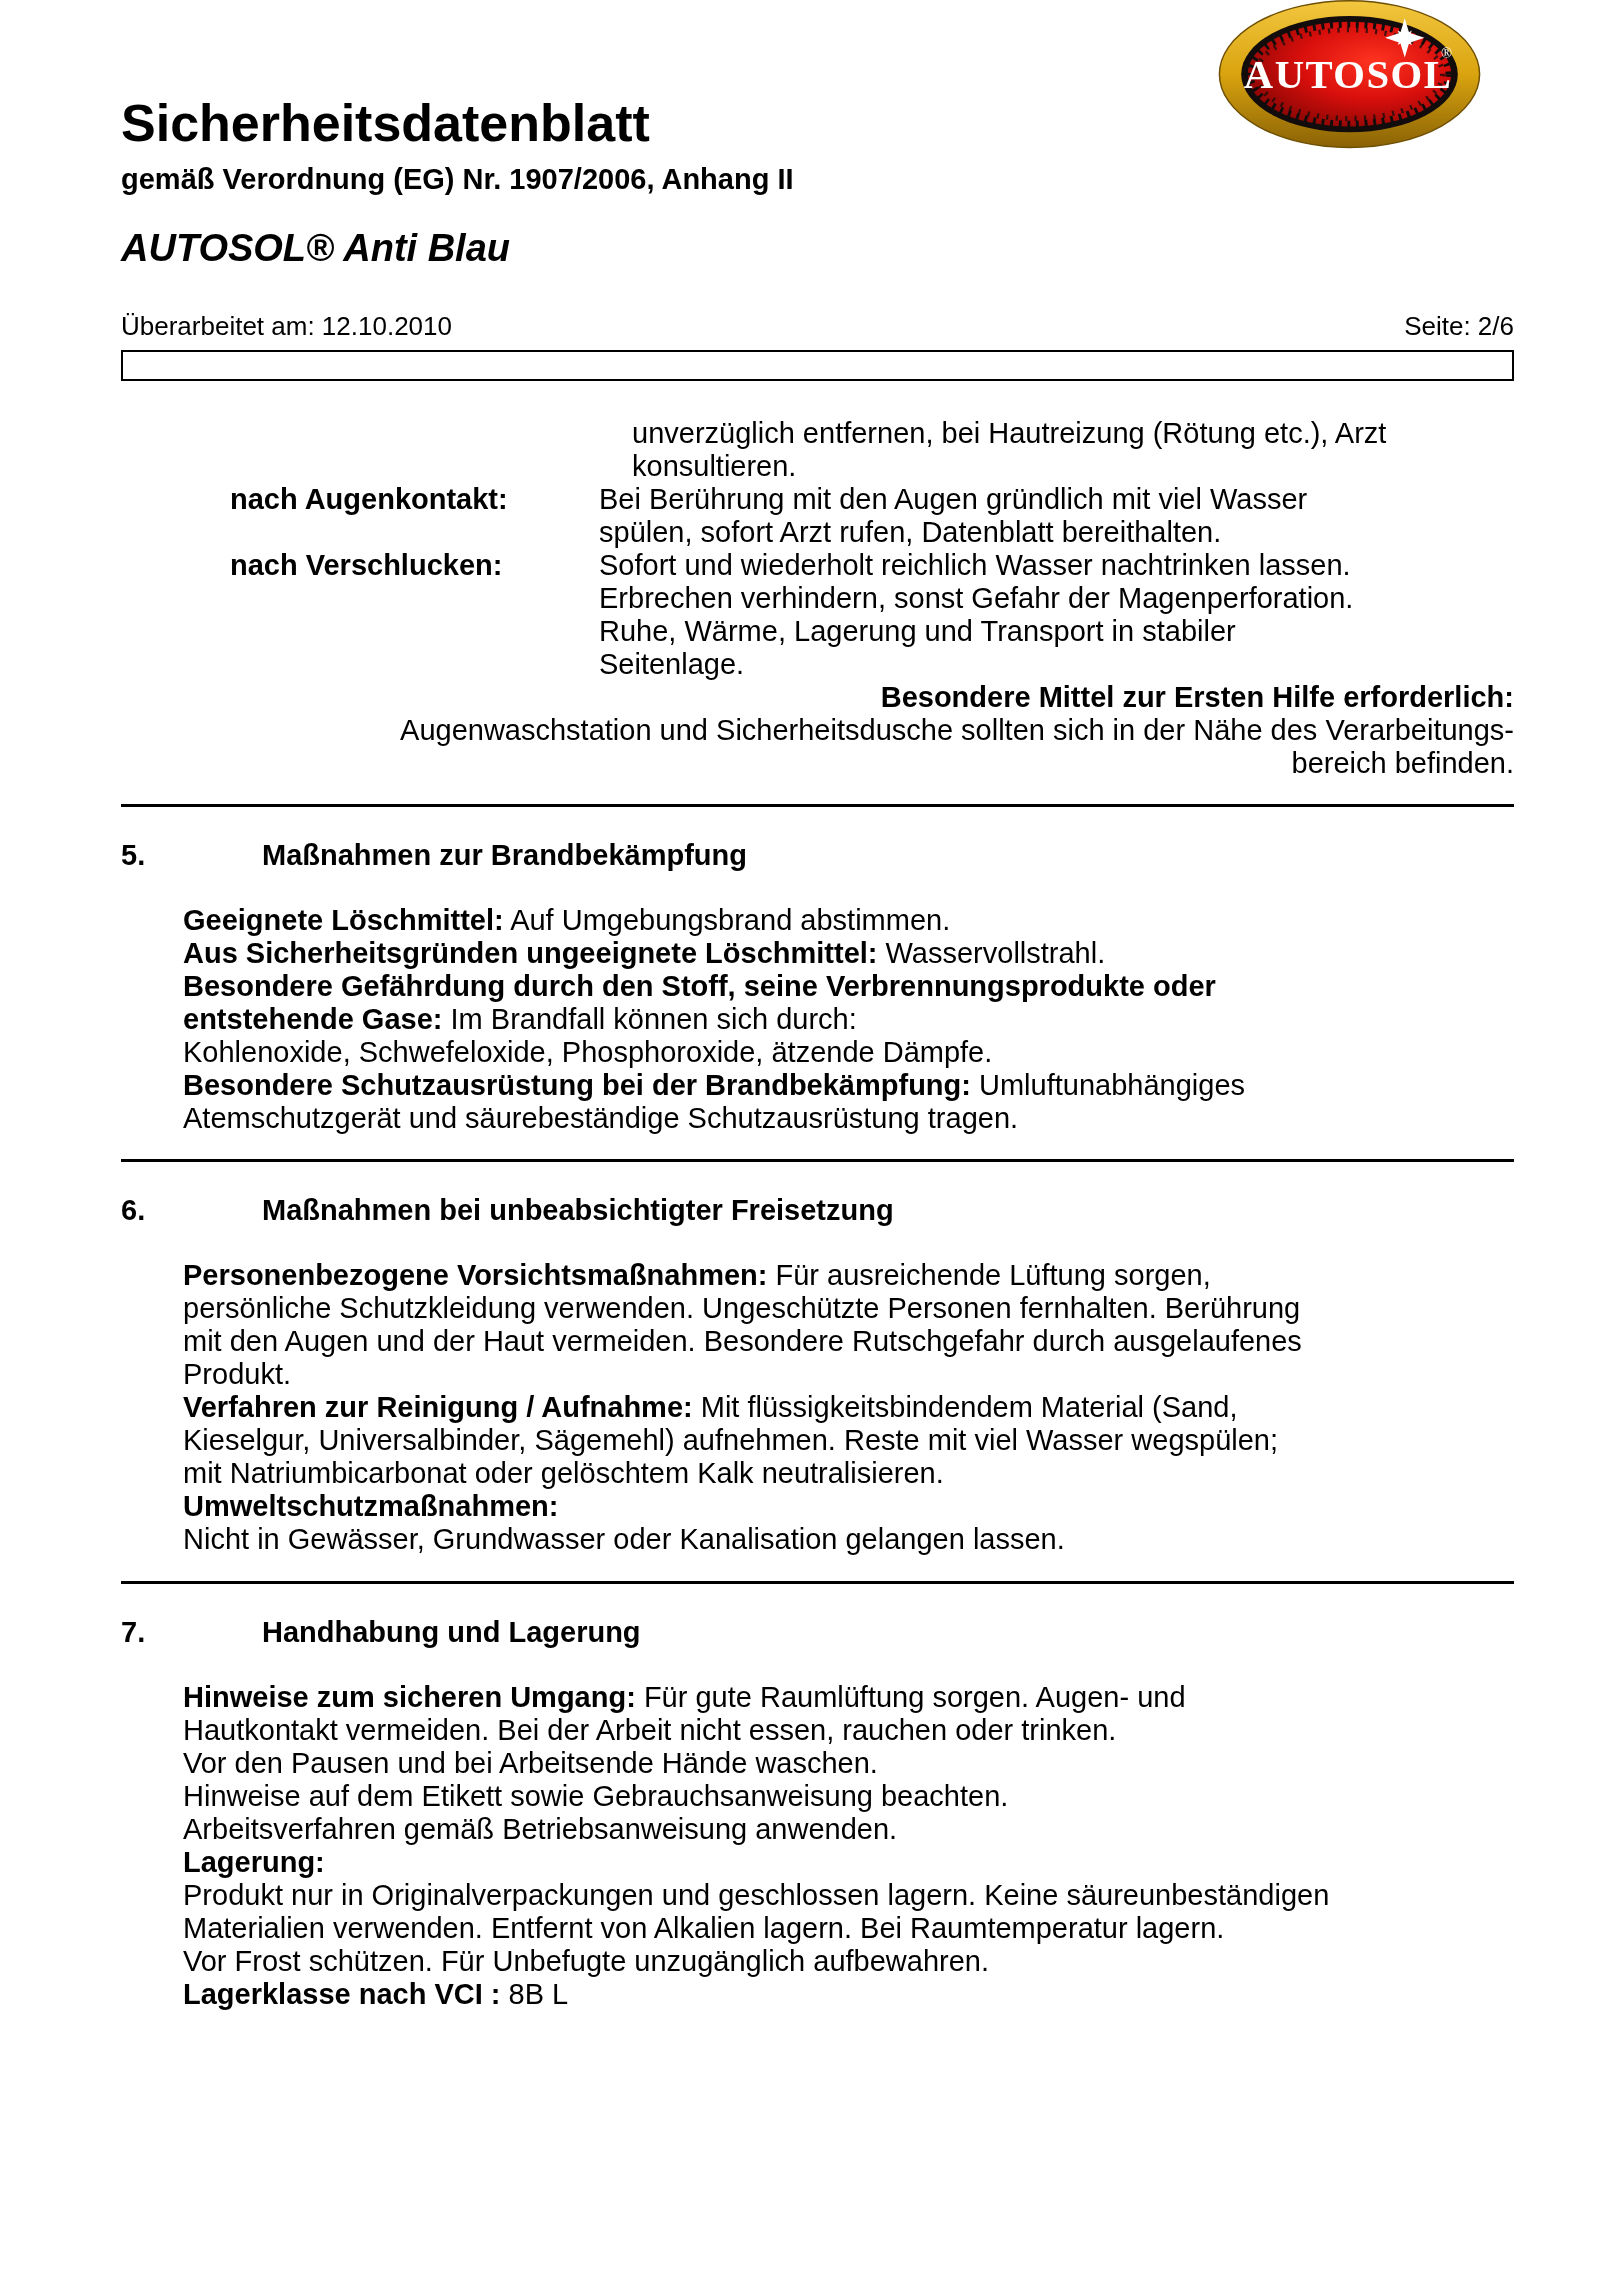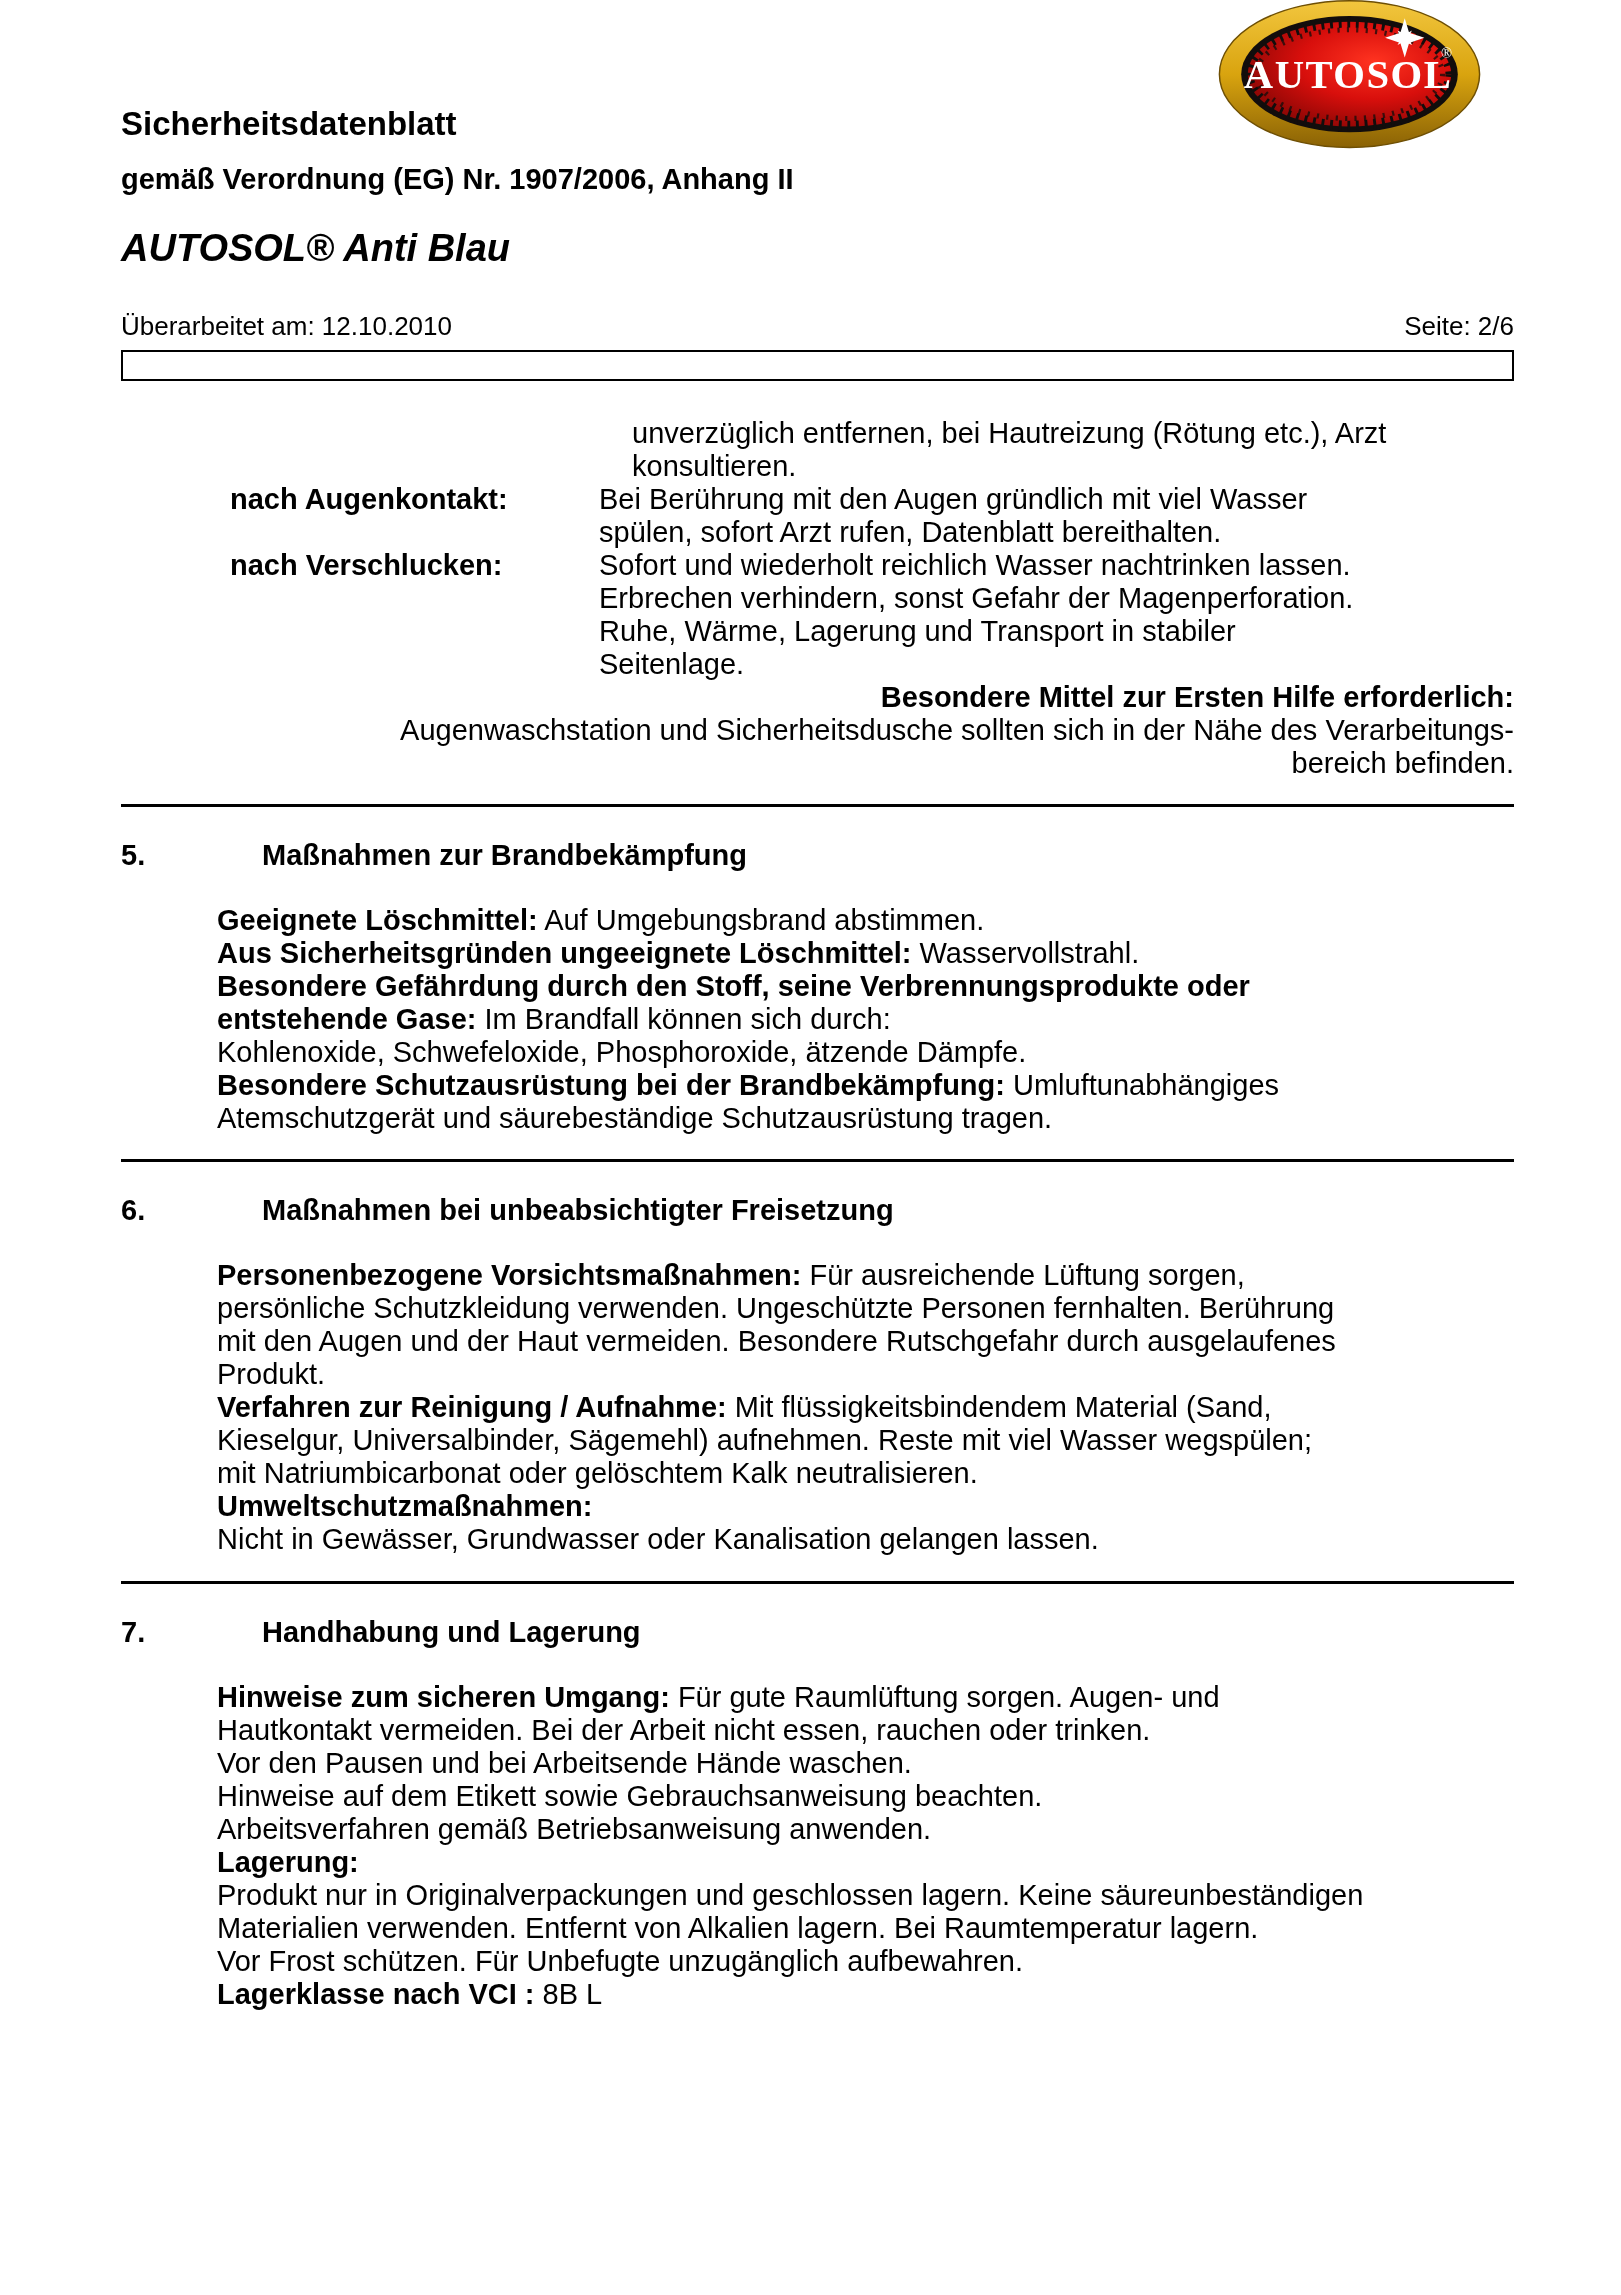--- a/index.html
+++ b/index.html
@@ -4,38 +4,38 @@
 <style>
   html,body{margin:0;padding:0;background:#ffffff;}
   .page{
     width:1622px;height:2295px;background:#ffffff;color:#000;
     font-family:"Liberation Sans","DejaVu Sans",sans-serif;
     position:relative;overflow:hidden;box-sizing:border-box;
     padding:0 108px 0 121px;
   }
   
   .header{position:relative;padding-top:100px;}
-  .doc-title{font-size:33px;font-weight:bold;line-height:47px;margin:0;}
+  .doc-title{font-size:52px;font-weight:bold;line-height:47px;margin:0;}
   .doc-subtitle{font-size:29px;font-weight:bold;line-height:32px;margin:16px 0 0 0;}
   .product-name{font-size:38px;font-weight:bold;font-style:italic;line-height:38px;margin:34px 0 0 0;}
   .rev-row{margin-top:45px;font-size:26px;line-height:29px;display:flex;justify-content:space-between;align-items:flex-start;}
   .header-box{margin-top:8.6px;height:27px;border:2.9px solid #000;background:#fff;}
   .logo-wrap{position:absolute;top:0;right:33px;width:263px;height:149px;}
   
   .body-text{font-size:29px;line-height:33px;}
   .pre{white-space:pre-line;}
   b{font-weight:bold;}
   p{margin:0;}
   .fa-block{margin-top:36px;}
   .fa-cont{margin-left:511px;}
   .kv{display:grid;grid-template-columns:369px 1fr;margin-left:109px;}
   .indent{margin-left:141px;text-align:right;}
   .rule{border:none;border-top:3.6px solid #000;margin:24.4px 0 0 0;height:0;}
   .sec-head{margin-top:32px;display:grid;grid-template-columns:141px 1fr;font-weight:bold;font-size:29px;line-height:33px;}
-  .sec-body{margin-top:32px;margin-left:96px;}
+  .sec-body{margin-top:32px;margin-left:62px;}
 </style>
 </head>
 <body>
 
 <div class="page">
 
   <div class="header">
     <h1 class="doc-title">Sicherheitsdatenblatt</h1>
     <div class="doc-subtitle">gemäß Verordnung (EG) Nr. 1907/2006, Anhang II</div>
     <div class="product-name">AUTOSOL® Anti Blau</div>

